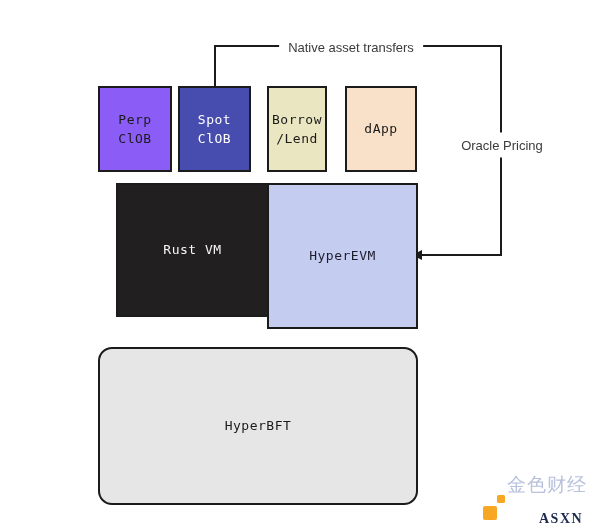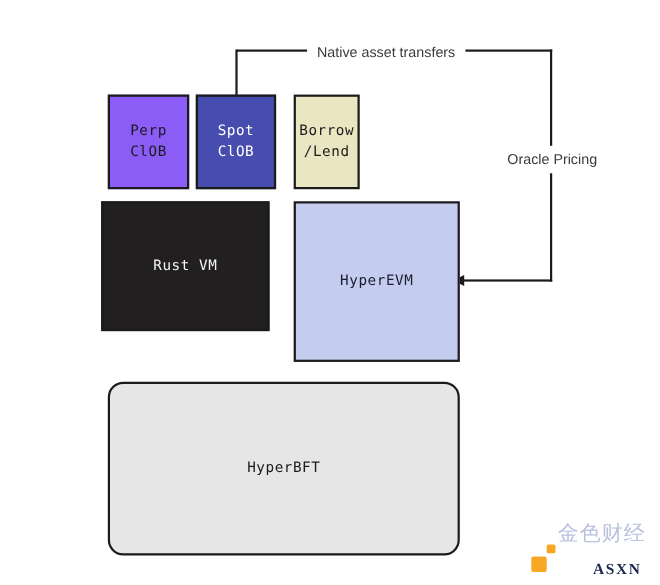--- a/index.html
+++ b/index.html
@@ -24,21 +24,21 @@
     font-family: "DejaVu Sans Mono", monospace;
     font-size: 13px;
     line-height: 1.5;
     white-space: pre-line;
     letter-spacing: 0.5px;
   }
   .box-perp     { left:  98px; top:  86px; width:  74px; height:  86px; }
   .box-spot     { left: 178px; top:  86px; width:  73px; height:  86px; }
   .box-borrow   { left: 267px; top:  86px; width:  60px; height:  86px; }
   .box-dapp     { left: 345px; top:  86px; width:  72px; height:  86px; }
-  .box-rustvm   { left:  92px; top: 183px; width: 153px; height: 118px; }
+  .box-rustvm   { left:  116px; top: 183px; width: 153px; height: 134px; }
   .box-hyperevm { left: 267px; top: 183px; width: 151px; height: 146px; }
   .box-hyperbft { left:  98px; top: 347px; width: 320px; height: 158px; border-radius: 14px; }
 
   
   .line { position: absolute; background: #1b1b1b; }
   .line-top-h        { left: 215px; top:  45px; width: 287px; height: 2px; }
   .line-left-v       { left: 214px; top:  45px; width: 2px;   height: 42px; }
   .line-right-v      { left: 500px; top:  45px; width: 2px;   height: 211px; }
   .line-arrow-h      { left: 421px; top: 254px; width: 81px;  height: 2px; }
   .arrowhead-left {
@@ -102,20 +102,21 @@
 
   <div class="box box-perp" style="background-color: #8b5cf6; color: rgb(27, 27, 27);">Perp
 ClOB</div>
 
   <div class="box box-spot" style="background-color: rgb(71, 77, 174); color: rgb(255, 255, 255);">Spot
 ClOB</div>
 
   <div class="box box-borrow" style="background-color: rgb(234, 230, 194); color: rgb(27, 27, 27);">Borrow
 /Lend</div>
 
+  <div class="box box-dapp" style="background-color: rgb(249, 224, 200); color: rgb(27, 27, 27);">dApp</div>
 
   <div class="box box-rustvm" style="background-color: rgb(34, 31, 32); color: rgb(245, 245, 245);">Rust VM</div>
 
   <div class="box box-hyperevm" style="background-color: rgb(196, 205, 240); color: rgb(28, 28, 46);">HyperEVM</div>
 
   <div class="box box-hyperbft" style="background-color: rgb(230, 230, 230); color: rgb(27, 27, 27);">HyperBFT</div>
 
   <div class="wm-logo">
     <div class="sq-small" style="background-color: rgb(247, 167, 35);"></div>
     <div class="sq-big" style="background-color: rgb(247, 167, 35);"></div>

